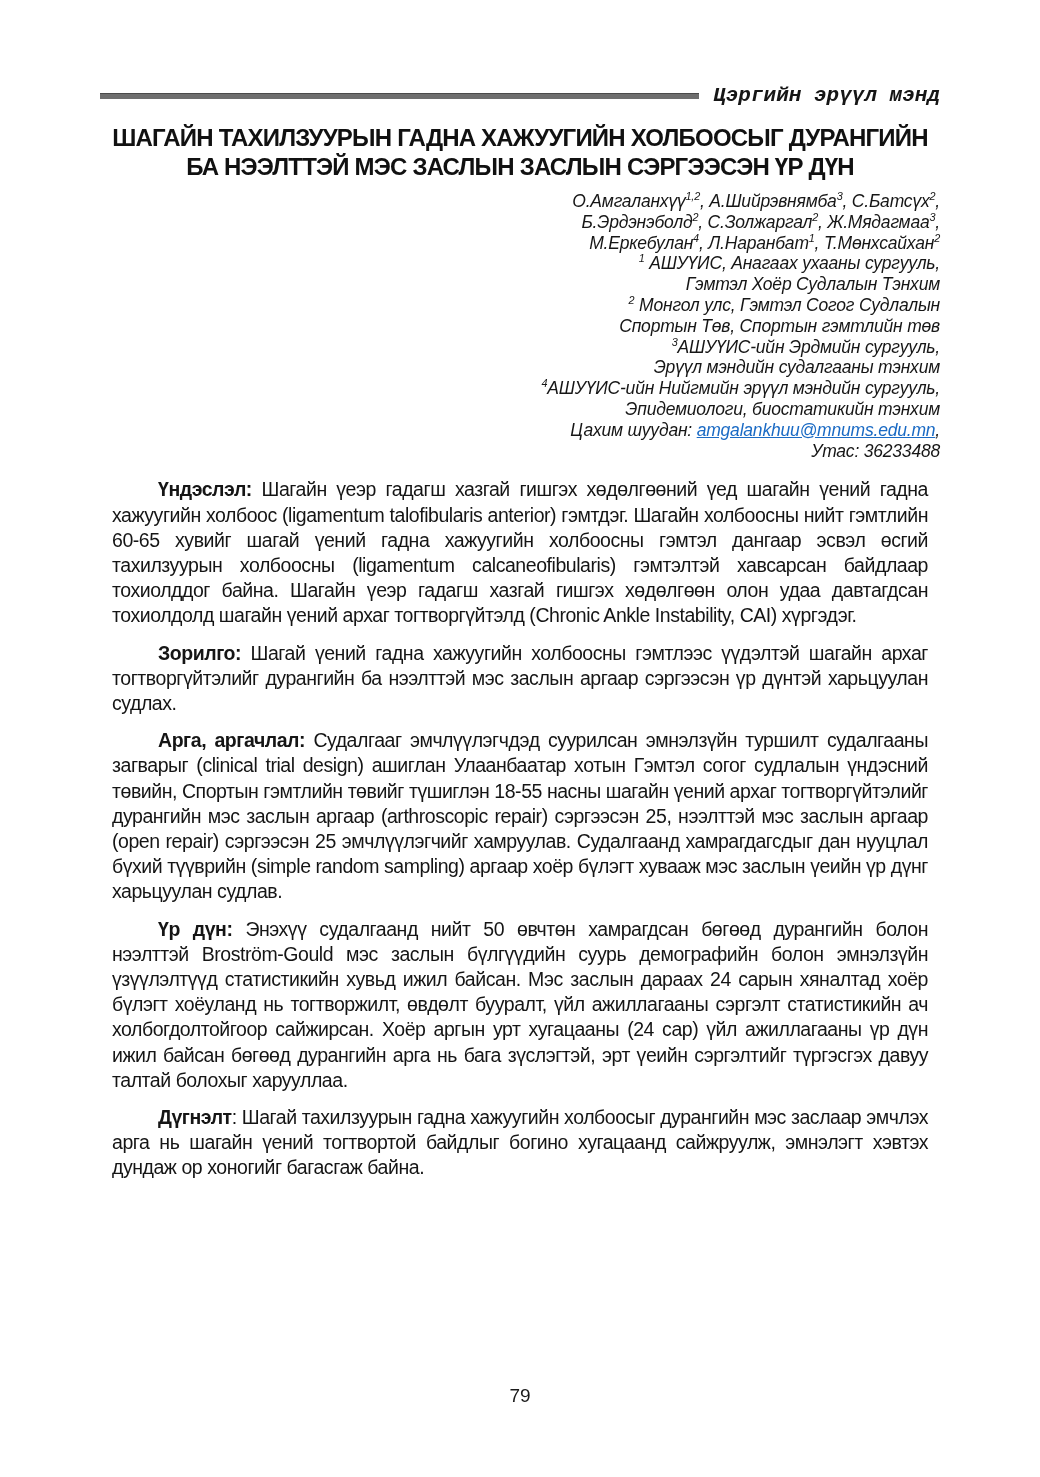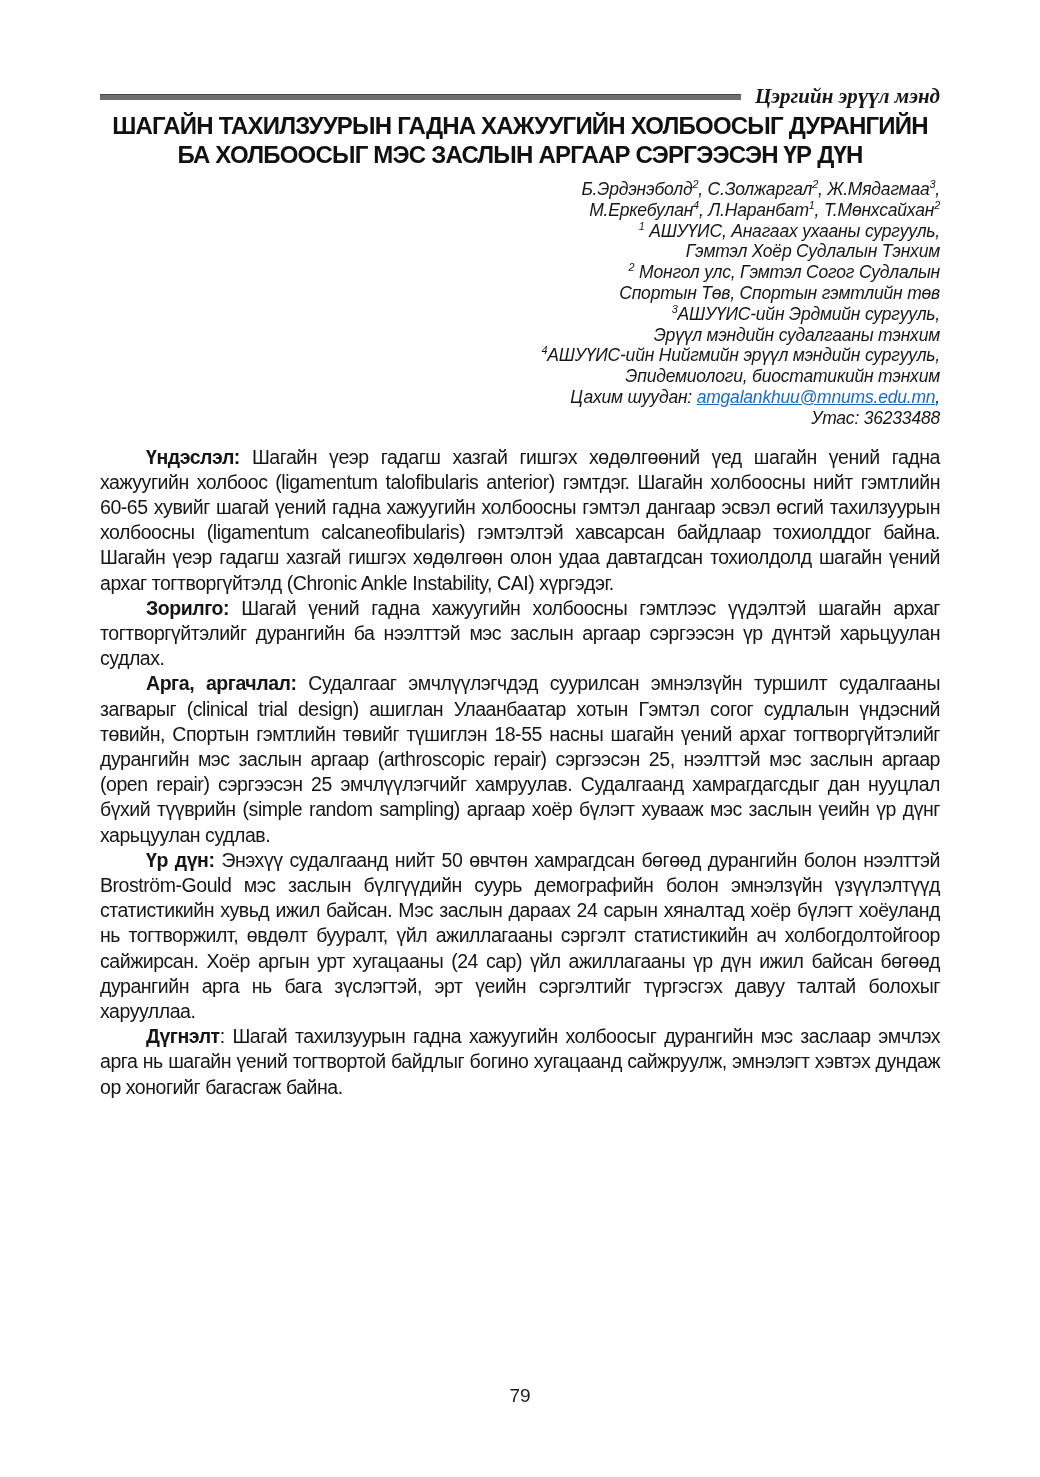--- a/index.html
+++ b/index.html
@@ -22,21 +22,21 @@
     padding-top:84px;
   }
   .header .rule{
     flex:1;
     height:5px;
     background:#6e6e6e;
     border-top:1px solid #4a4a4a;
   }
   .journal-title{
     margin-left:14px;
-    font-family:Liberation Serif, serif;
+    font-family:Liberation Mono, monospace;
     font-style:italic;
     font-weight:bold;
     font-size:21px;
     white-space:nowrap;
     color:#161616;
   }
   
   .article-title{
     margin-top:9px;
     text-align:center;
@@ -67,21 +67,21 @@
   
   .abstract{
     margin-top:16px;
     font-size:19.5px;
     line-height:25.2px;
     text-align:justify;
     letter-spacing:-0.45px;
     color:#151515;
   }
   .abstract p{
-    margin:0;
+    margin:12px;
     text-indent:46px;
   }
   .plabel{font-weight:bold;}
   
   .page-number{
     position:absolute;
     bottom:70px;
     left:0; right:0;
     text-align:center;
     font-size:19px;
@@ -91,26 +91,27 @@
 </head>
 <body>
 
 <div class="content">
 
   <div class="header">
     <div class="rule"></div>
     <div class="journal-title">Цэргийн эрүүл мэнд</div>
   </div>
 
-  <h1 class="article-title" style="margin:2px 0 0 0;">
+  <h1 class="article-title" style="margin:16px 0 0 0;">
     <div>ШАГАЙН ТАХИЛЗУУРЫН ГАДНА ХАЖУУГИЙН ХОЛБООСЫГ ДУРАНГИЙН</div>
-    <div>БА ХОЛБООСЫГ МЭС ЗАСЛЫН АРГААР СЭРГЭЭСЭН ҮР ДҮН</div>
+    <div>БА НЭЭЛТТЭЙ МЭС ЗАСЛЫН ЗАСЛЫН СЭРГЭЭСЭН ҮР ДҮН</div>
   </h1>
 
   <div class="byline">
+      <div>О.Амгаланхүү<sup>1,2</sup>, А.Шийрэвнямба<sup>3</sup>, С.Батсүх<sup>2</sup>,</div>
       <div>Б.Эрдэнэболд<sup>2</sup>, С.Золжаргал<sup>2</sup>, Ж.Мядагмаа<sup>3</sup>,</div>
       <div>М.Еркебулан<sup>4</sup>,  Л.Наранбат<sup>1</sup>, Т.Мөнхсайхан<sup>2</sup></div>
       <div><sup>1</sup> АШУҮИС, Анагаах ухааны сургууль,</div>
       <div>Гэмтэл Хоёр Судлалын Тэнхим</div>
       <div><sup>2</sup> Монгол улс, Гэмтэл Согог Судлалын</div>
       <div>Спортын Төв, Спортын гэмтлийн төв</div>
       <div><sup>3</sup>АШУҮИС-ийн Эрдмийн сургууль,</div>
       <div>Эрүүл мэндийн судалгааны тэнхим</div>
       <div><sup>4</sup>АШУҮИС-ийн Нийгмийн эрүүл мэндийн сургууль,</div>
       <div>Эпидемиологи, биостатикийн тэнхим</div>

